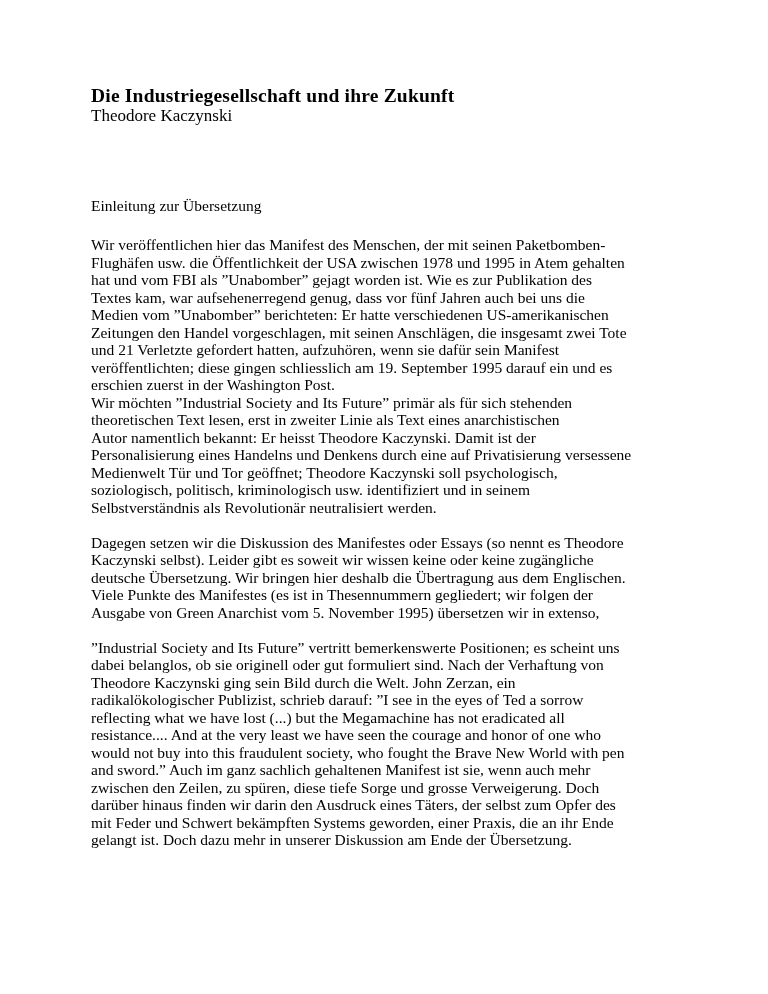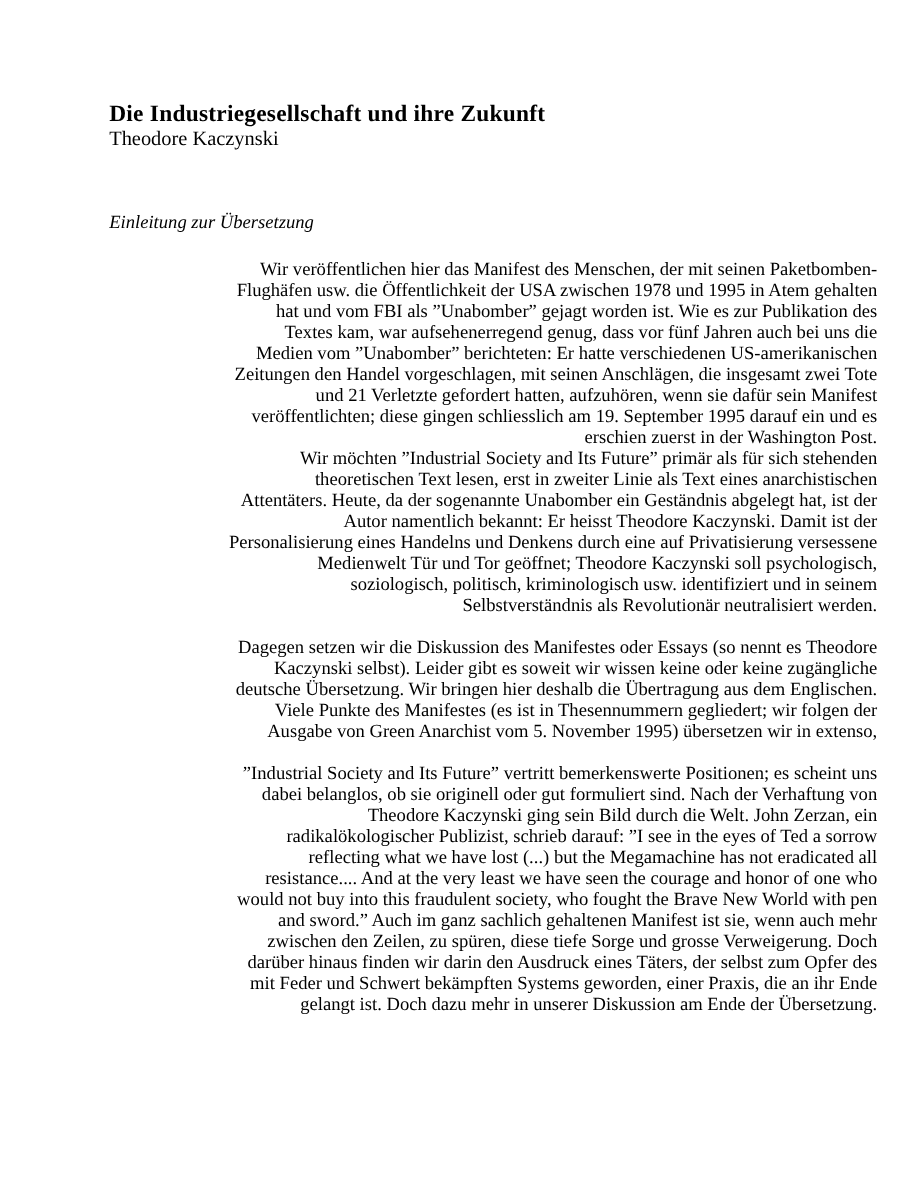--- a/index.html
+++ b/index.html
@@ -28,26 +28,24 @@
     font-weight: bold;
     font-size: 19.5px;
     line-height: 23px;
     letter-spacing: 0.2px;
   }
   .doc-author {
     font-size: 17px;
     line-height: 17.5px;
   }
   .section-heading {
-    margin-top: 52px;
-    font-style: italic;
+    margin-top: 72px;
   }
   .para {
     margin-top: 17.5px;
-    text-align: right;
   }
   .para-first {
     margin-top: 22px;
   }
   .line {
     white-space: nowrap;
   }
 </style>
 </head>
 <body>
@@ -66,21 +64,20 @@
         <div class="line">Flughäfen usw. die Öffentlichkeit der USA zwischen 1978 und 1995 in Atem gehalten</div>
         <div class="line">hat und vom FBI als ”Unabomber” gejagt worden ist. Wie es zur Publikation des</div>
         <div class="line">Textes kam, war aufsehenerregend genug, dass vor fünf Jahren auch bei uns die</div>
         <div class="line">Medien vom ”Unabomber” berichteten: Er hatte verschiedenen US-amerikanischen</div>
         <div class="line">Zeitungen den Handel vorgeschlagen, mit seinen Anschlägen, die insgesamt zwei Tote</div>
         <div class="line">und 21 Verletzte gefordert hatten, aufzuhören, wenn sie dafür sein Manifest</div>
         <div class="line">veröffentlichten; diese gingen schliesslich am 19. September 1995 darauf ein und es</div>
         <div class="line">erschien zuerst in der Washington Post.</div>
         <div class="line">Wir möchten ”Industrial Society and Its Future” primär als für sich stehenden</div>
         <div class="line">theoretischen Text lesen, erst in zweiter Linie als Text eines anarchistischen</div>
-        <div class="line">Attentäters. Heute, da der sogenannte Unabomber ein Geständnis abgelegt hat, ist der</div>
         <div class="line">Autor namentlich bekannt: Er heisst Theodore Kaczynski. Damit ist der</div>
         <div class="line">Personalisierung eines Handelns und Denkens durch eine auf Privatisierung versessene</div>
         <div class="line">Medienwelt Tür und Tor geöffnet; Theodore Kaczynski soll psychologisch,</div>
         <div class="line">soziologisch, politisch, kriminologisch usw. identifiziert und in seinem</div>
         <div class="line">Selbstverständnis als Revolutionär neutralisiert werden.</div>
       </div>
 
     <div class="para">
         <div class="line">Dagegen setzen wir die Diskussion des Manifestes oder Essays (so nennt es Theodore</div>
         <div class="line">Kaczynski selbst). Leider gibt es soweit wir wissen keine oder keine zugängliche</div>

